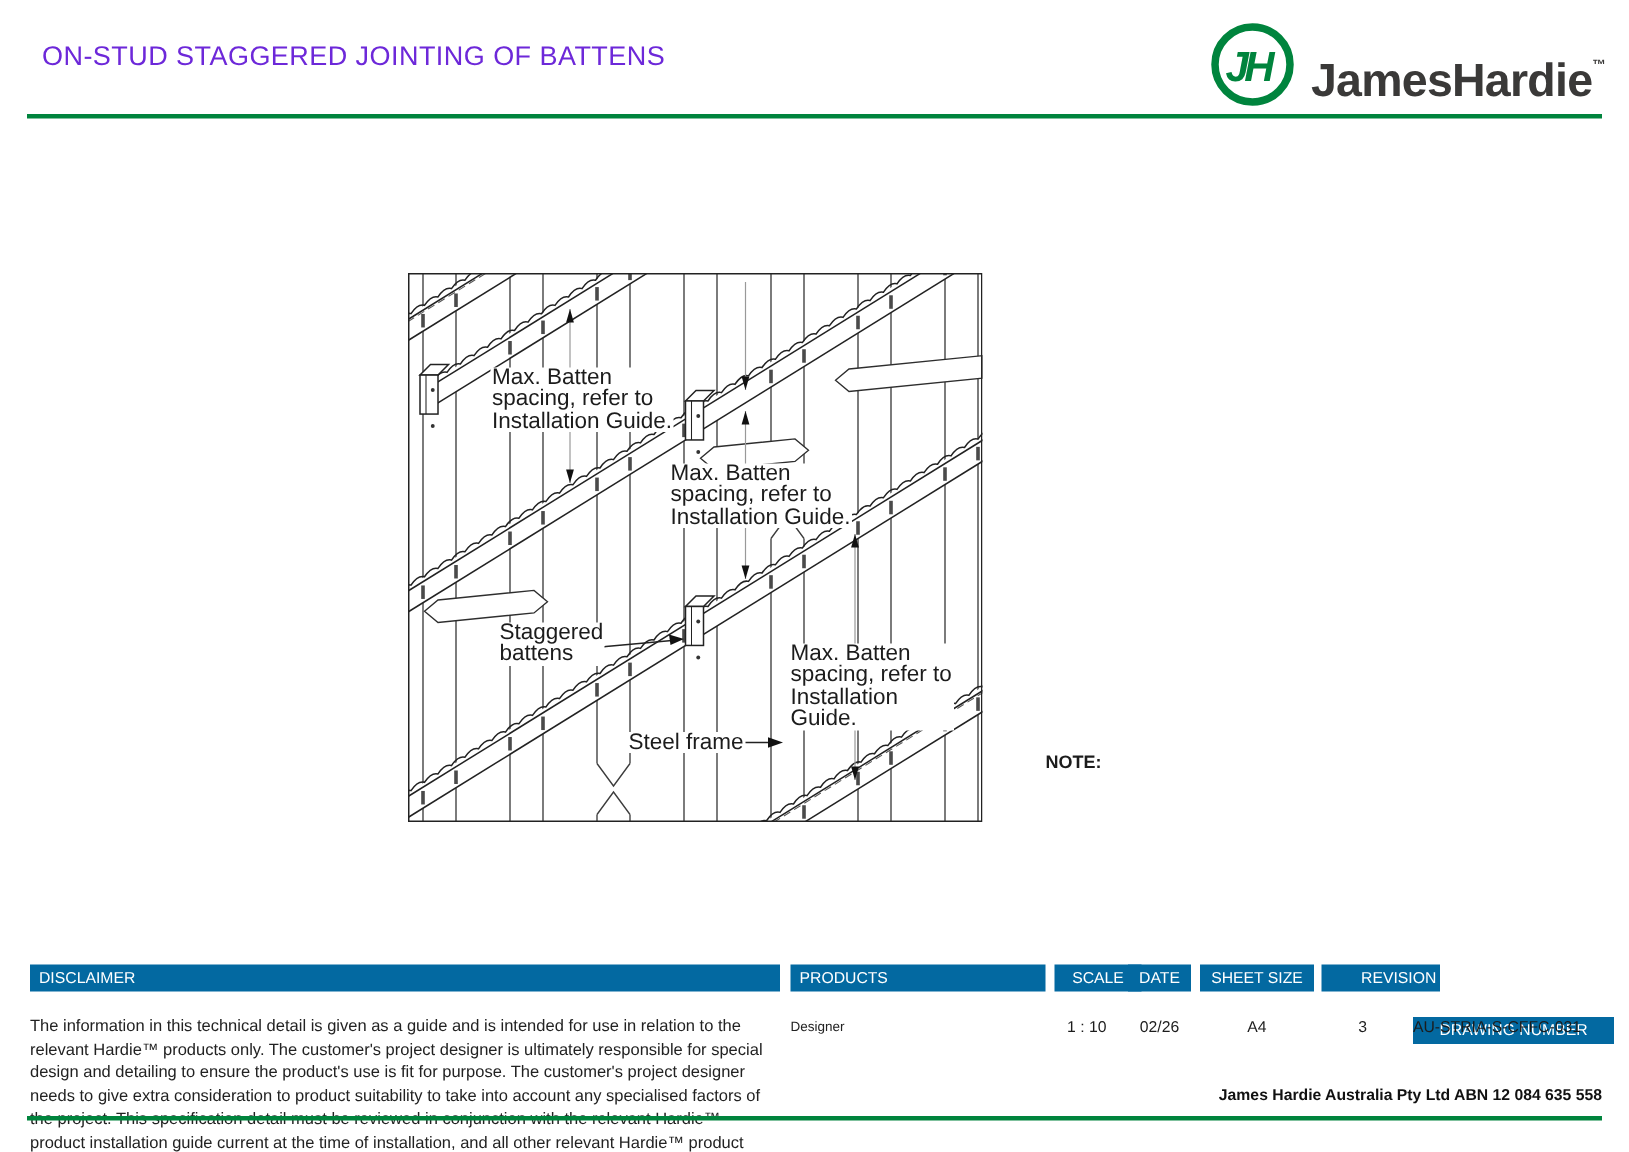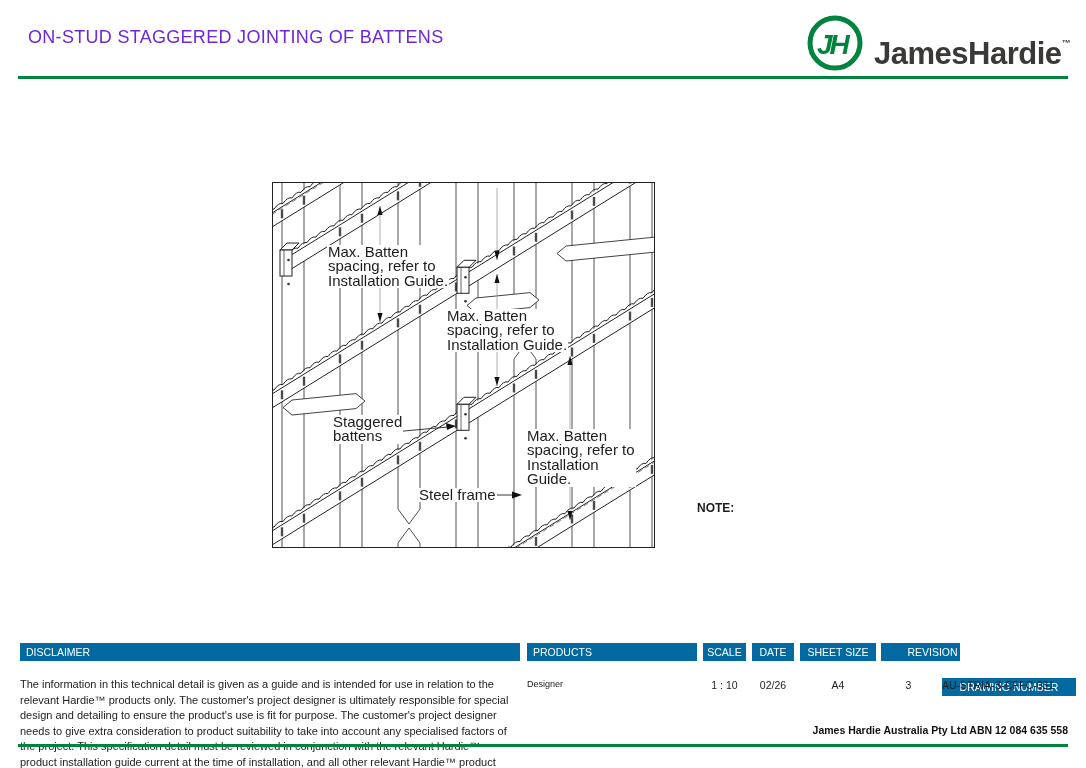--- a/index.html
+++ b/index.html
@@ -196,21 +196,21 @@
 battens</div>
   <div class="dlabel" style="left:146px;top:306px;">Steel frame</div>
 </div>
 
 <div class="abs note">
   <div class="note-h">NOTE:</div>
 </div>
 
 <div class="abs fcell lpad" style="left:20px;width:494px;">DISCLAIMER</div>
 <div class="abs fcell lpad" style="left:527px;width:164px;">PRODUCTS</div>
-<div class="abs fcell ctr" style="left:703px;width:43px;">SCALE</div>
+<div class="abs fcell ctr" style="left:703px;width:58px;">SCALE</div>
 <div class="abs fcell ctr" style="left:752px;width:42px;">DATE</div>
 <div class="abs fcell ctr" style="left:800px;width:76px;">SHEET SIZE</div>
 <div class="abs fcell ctr" style="left:881px;width:55px;padding-left:24px;">REVISION</div>
 <div class="abs fcell ctr" style="left:942px;width:134px;margin-top:35px;">DRAWING NUMBER</div>
 
 <div class="abs disclaimer-text">The information in this technical detail is given as a guide and is intended for use in relation to the relevant Hardie™ products only. The customer's project designer is ultimately responsible for special design and detailing to ensure the product's use is fit for purpose. The customer's project designer needs to give extra consideration to product suitability to take into account any specialised factors of the project. This specification detail must be reviewed in conjunction with the relevant Hardie™ product installation guide current at the time of installation, and all other relevant Hardie™ product technical literature.</div>
 <div class="abs products-value">Designer</div>
 <div class="abs fval" style="left:703px;width:43px;">1 : 10</div>
 <div class="abs fval" style="left:752px;width:42px;">02/26</div>
 <div class="abs fval" style="left:800px;width:76px;">A4</div>

